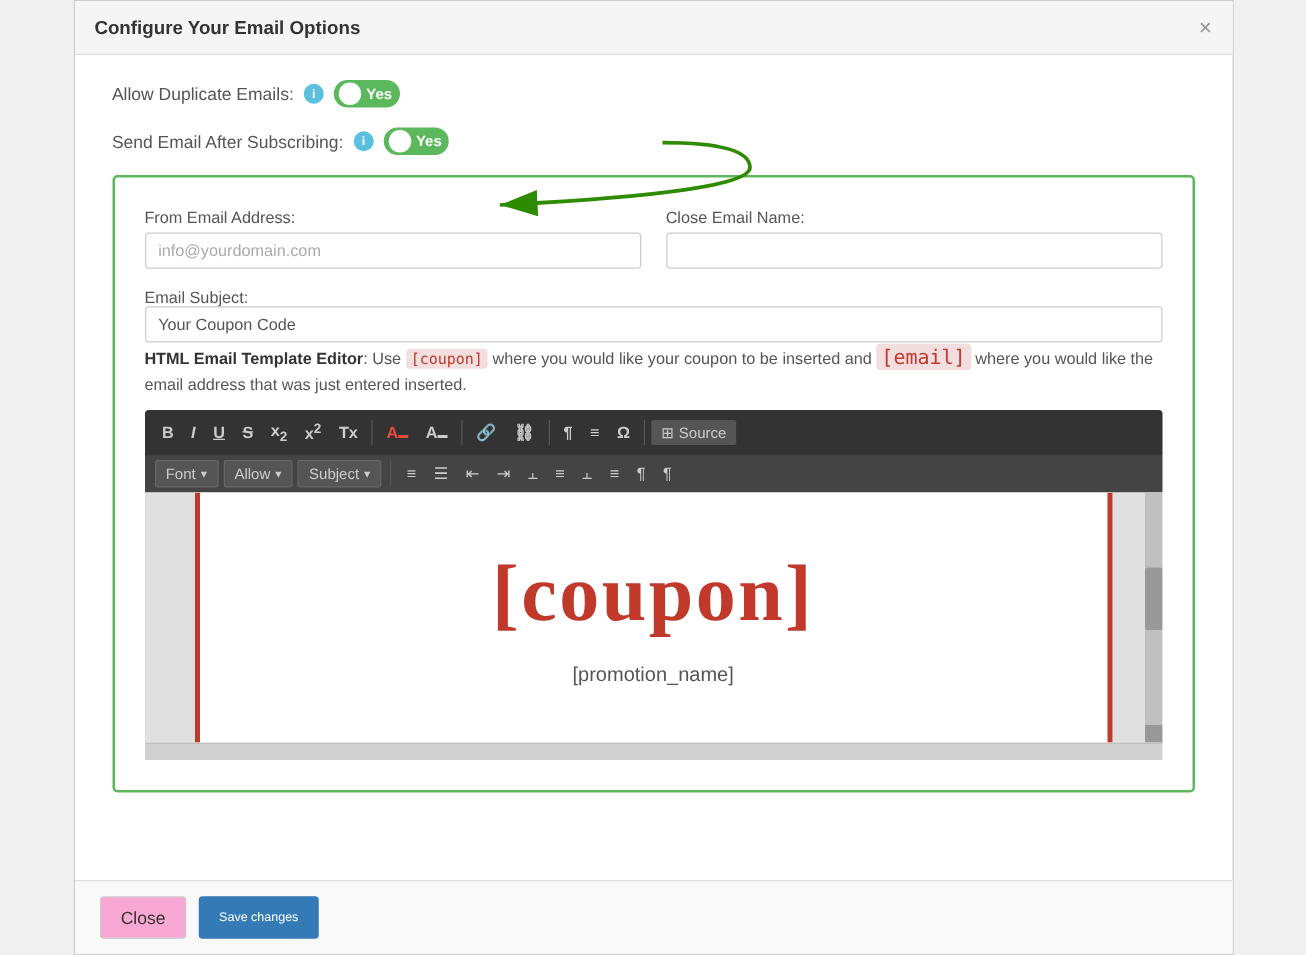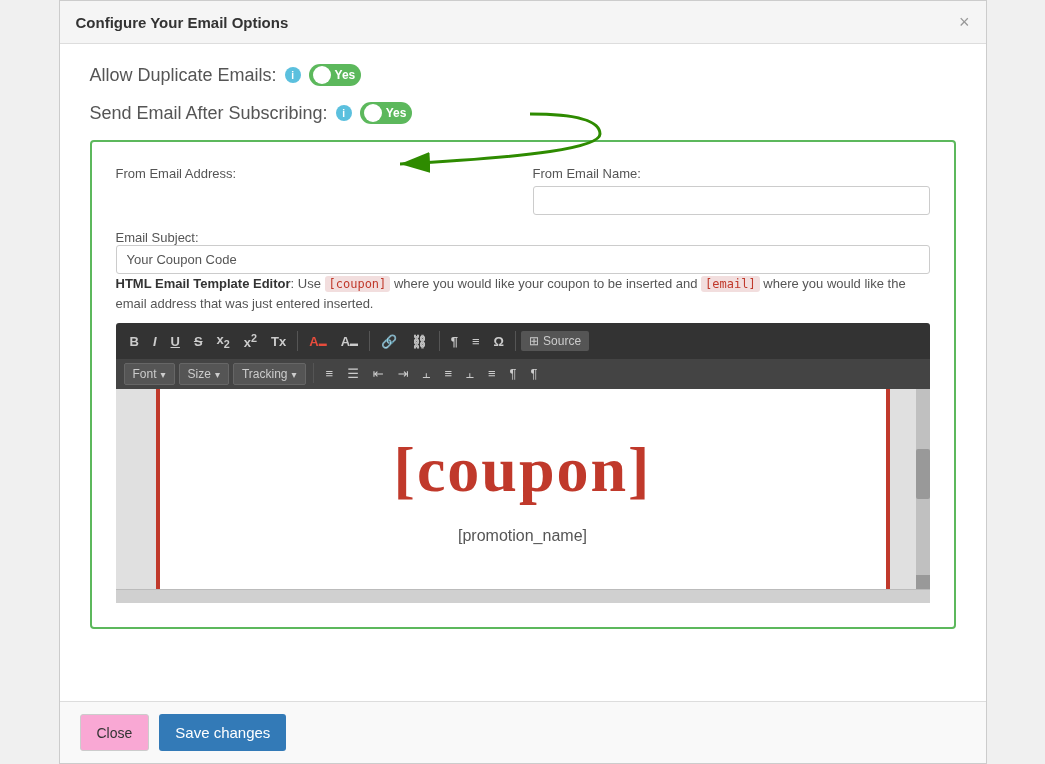--- a/index.html
+++ b/index.html
@@ -52,21 +52,21 @@
       position: relative;
     }
     .option-row {
       display: flex;
       align-items: center;
       margin-bottom: 16px;
     }
     .option-label {
       color: #555;
       margin-right: 8px;
-      font-size: 18px;
+      font-size: 14px;
     }
     .info-icon {
       display: inline-flex;
       align-items: center;
       justify-content: center;
       width: 16px;
       height: 16px;
       background: #5bc0de;
       border-radius: 50%;
       color: #fff;
@@ -166,21 +166,21 @@
       border-radius: 3px;
       font-family: monospace;
       font-size: 12px;
     }
     .tag-email {
       background: #f2dede;
       color: #c0392b;
       padding: 1px 4px;
       border-radius: 3px;
       font-family: monospace;
-      font-size: 12px;
+      font-size: 16px;
     }
     
     .editor-toolbar {
       background: #333;
       border-radius: 3px 3px 0 0;
       padding: 6px 8px;
       display: flex;
       flex-wrap: wrap;
       gap: 2px;
       align-items: center;
@@ -289,21 +289,21 @@
       padding: 8px 16px;
       font-size: 14px;
       cursor: pointer;
       color: #333;
     }
     .btn-save {
       background: #337ab7;
       border: none;
       border-radius: 3px;
       padding: 10px 16px;
-      font-size: 15px;
+      font-size: 10px;
       cursor: pointer;
       color: #fff;
     }
   </style>
 </head>
 <body>
 
 <div class="dialog">
 
   <div class="dialog-header">
@@ -341,23 +341,24 @@
         <div class="toggle-knob"></div>
         <span class="toggle-text">Yes</span>
       </div>
     </div>
 
     <div class="email-panel">
 
       <div class="field-row">
         <div class="field-group">
           <label class="field-label">From Email Address:</label>
+          <input class="field-input" type="text" placeholder="info@yourdomain.com" style="">
         </div>
         <div class="field-group">
-          <label class="field-label">From Email Name:</label>
+          <label class="field-label">Close Email Name:</label>
           <input class="field-input" type="text" style="">
         </div>
       </div>
 
       <div class="subject-row">
         <label class="field-label">Email Subject:</label>
         <input class="subject-input" type="text" value="Your Coupon Code" style="">
       </div>
 
       <div class="template-note">
@@ -393,24 +394,24 @@
             <span>⊞</span>
             <span>Source</span>
           </button>
         </div>
 
         <div class="toolbar-row2">
           <div class="toolbar-dropdown">
             <span>Font</span>
           </div>
           <div class="toolbar-dropdown">
-            <span>Size</span>
+            <span>Allow</span>
           </div>
           <div class="toolbar-dropdown">
-            <span>Tracking</span>
+            <span>Subject</span>
           </div>
           <div class="toolbar-sep"></div>
           <button class="toolbar-btn2">≡</button>
           <button class="toolbar-btn2">☰</button>
           <button class="toolbar-btn2">⇤</button>
           <button class="toolbar-btn2">⇥</button>
           <button class="toolbar-btn2">⫠</button>
           <button class="toolbar-btn2">≡</button>
           <button class="toolbar-btn2">⫠</button>
           <button class="toolbar-btn2">≡</button>

